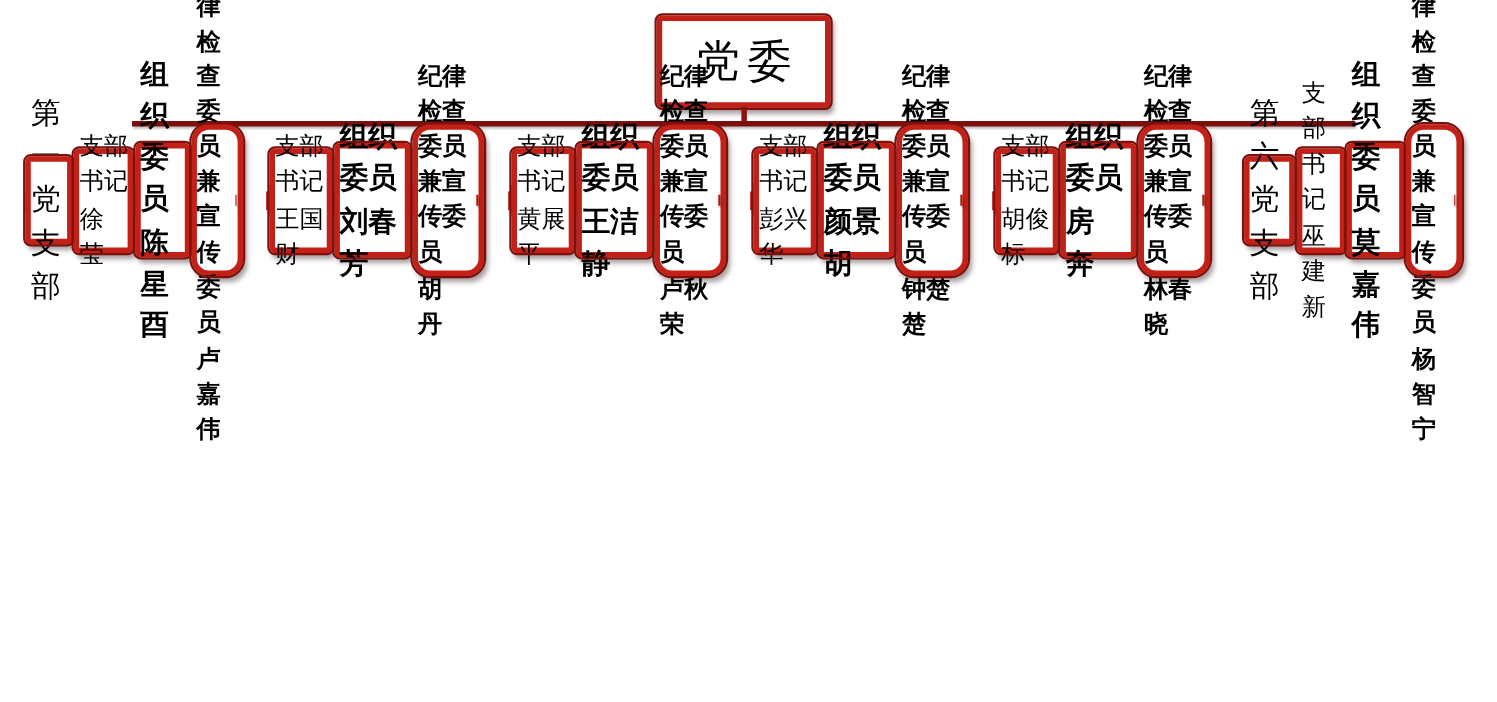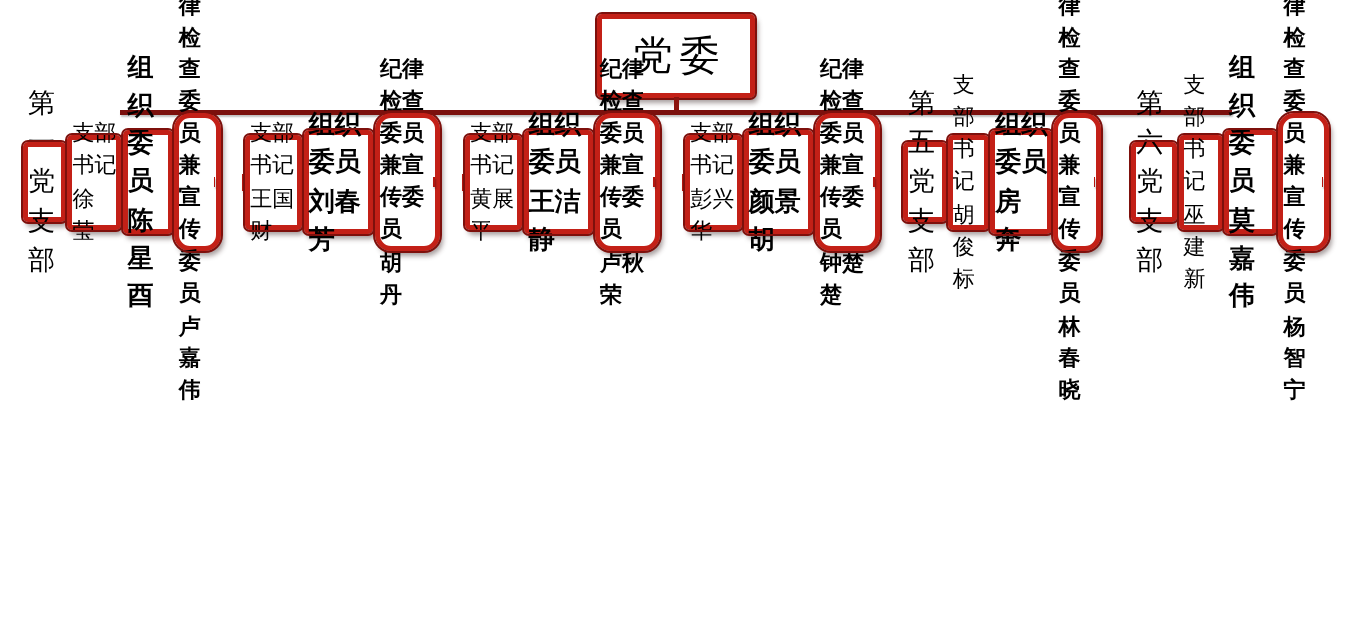--- a/index.html
+++ b/index.html
@@ -135,23 +135,20 @@
     <div class="box box-disc">
       <div class="role">纪律检查委员
 兼宣传委员</div>
       <div class="name">钟楚楚</div>
     </div>
     <div class="vline h10"></div>
   </div>
 
   <div class="col c5">
     <div class="vline h17"></div>
-    <div class="box box-title">
-      <div>第五党支部</div>
-    </div>
     <div class="vline h28"></div>
     <div class="box box-sec">
       <div class="role">支部书记</div>
       <div class="name">胡俊标</div>
     </div>
     <div class="vline h25"></div>
     <div class="box box-org">
       <div class="role">组织委员</div>
       <div class="name">房　奔</div>
     </div>

